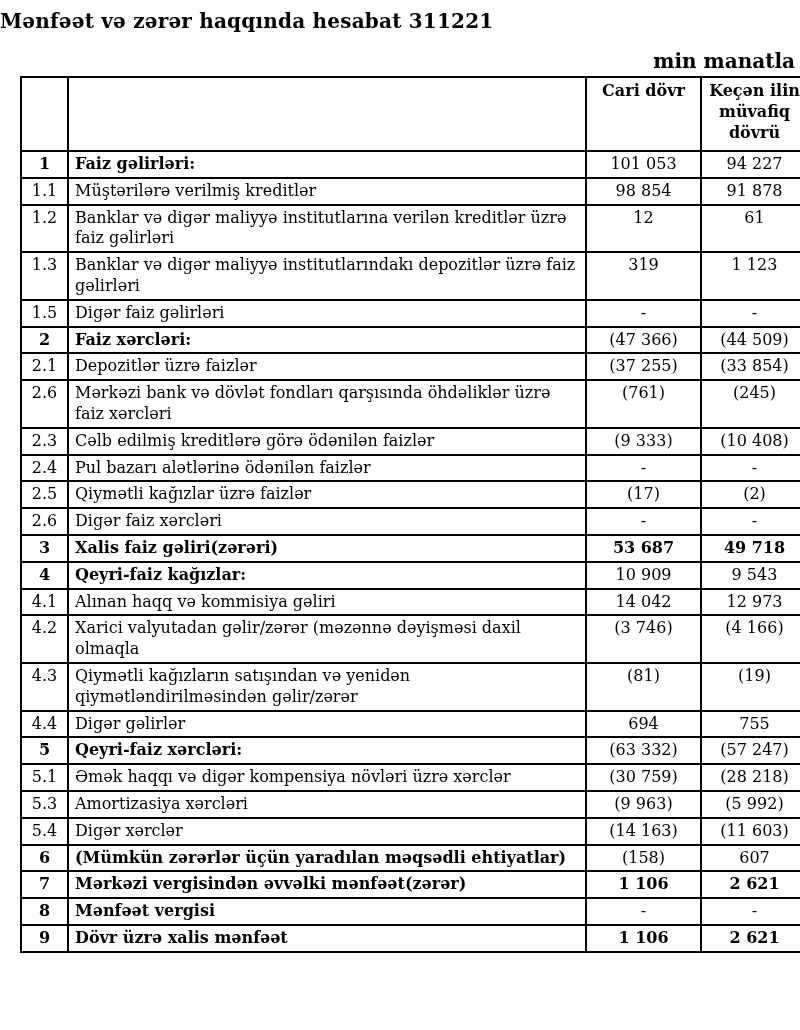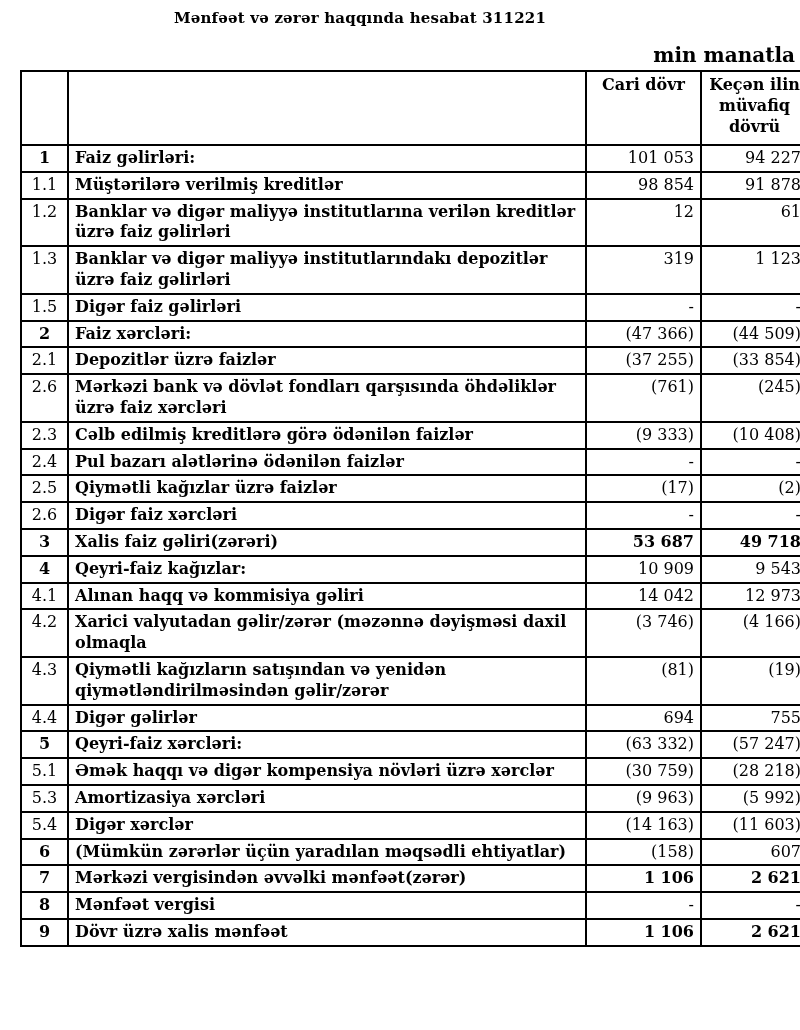--- a/index.html
+++ b/index.html
@@ -14,22 +14,21 @@
   .page {
     width: 800px;
     height: 1030px;
     overflow: hidden;
     box-sizing: border-box;
   }
   .title {
     margin: 0;
     padding-top: 9px;
     width: 720px;
-    text-align: center;
-    font-size: 15px;
+    font-size: 20px;
     font-weight: bold;
     letter-spacing: 0.2px;
   }
   .unit-note {
     width: 787px;
     margin-left: 8px;
     margin-top: 16px;
     margin-bottom: 3px;
     text-align: right;
     font-size: 20px;
@@ -58,22 +57,22 @@
     height: 74px;
     font-weight: bold;
     text-align: center;
     padding-top: 3px;
   }
   .pnl td.num {
     text-align: center;
     padding-left: 2px;
     padding-right: 2px;
   }
-  .pnl td.desc { text-align: left; font-weight: bold; }
-  .pnl td.val  { text-align: right; }
+  .pnl td.desc { text-align: left; }
+  .pnl td.val  { text-align: center; }
   tr.section td.num,
   tr.section td.desc { font-weight: bold; }
   tr.boldvals td.val { font-weight: bold; }
 </style>
 </head>
 <body>
 
 <div class="page">
   <h1 class="title">Mənfəət və zərər haqqında hesabat 311221</h1>
   <div class="unit-note">min manatla</div>

